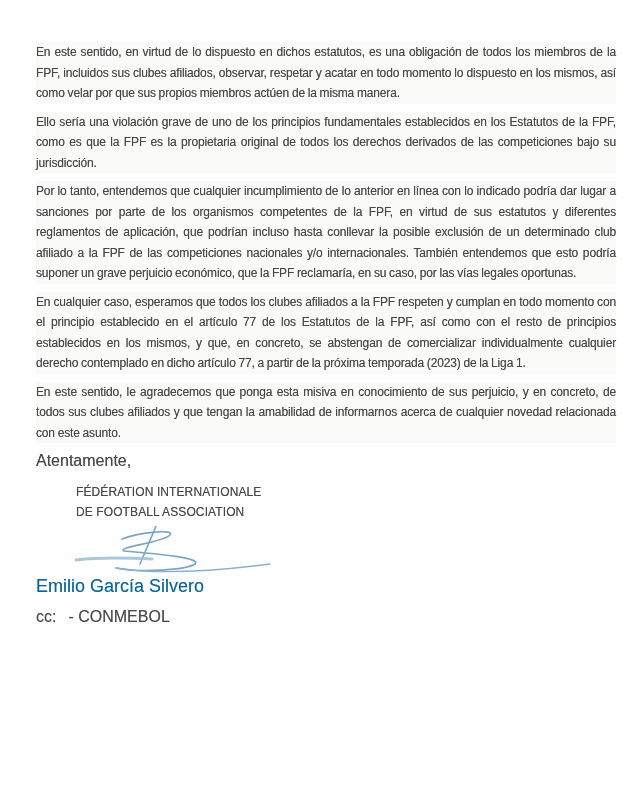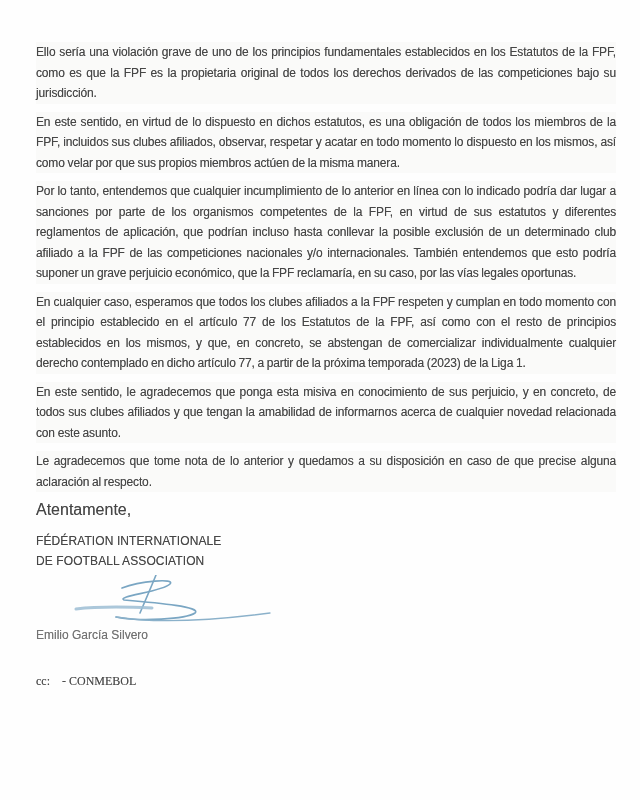--- a/index.html
+++ b/index.html
@@ -36,54 +36,53 @@
     margin-bottom: 10px;
     color: #464646;
     text-shadow: 0 0 0.45px rgba(70,70,70,0.55);
   }
   .org-block {
     font-size: 12px;
     line-height: 20px;
     color: #474747;
     letter-spacing: 0.1px;
     text-shadow: 0 0 0.5px rgba(70,70,70,0.6);
+    margin-left: 40px;
   }
   .signature-wrap {
     margin-left: 38px;
     margin-top: 4px;
     margin-bottom: 0px;
     height: 52px;
   }
   .signer-block {
-    font-size: 12px;
+    font-size: 18px;
     line-height: 16.5px;
-    color: #737373;
+    color: #0369a1;
     text-shadow: 0 0 0.45px rgba(70,70,70,0.5);
   }
   .cc-line {
-    margin-top: 31px;
-    font-size: 12px;
+    margin-top: 14px;
+    font-size: 16px;
     color: #4a4a4a;
     text-shadow: 0 0 0.45px rgba(70,70,70,0.5);
-    font-family: Liberation Serif, serif;
   }
   .cc-line .cc-value { margin-left: 12px; }
 </style>
 </head>
 <body>
 
 <div class="scan-page">
 
   <div class="letter-body">
+    <p>En este sentido, en virtud de lo dispuesto en dichos estatutos, es una obligación de todos los miembros de la FPF, incluidos sus clubes afiliados, observar, respetar y acatar en todo momento lo dispuesto en los mismos, así como velar por que sus propios miembros actúen de la misma manera.</p>
     <p>Ello sería una violación grave de uno de los principios fundamentales establecidos en los Estatutos de la FPF, como es que la FPF es la propietaria original de todos los derechos derivados de las competiciones bajo su jurisdicción.</p>
-    <p>En este sentido, en virtud de lo dispuesto en dichos estatutos, es una obligación de todos los miembros de la FPF, incluidos sus clubes afiliados, observar, respetar y acatar en todo momento lo dispuesto en los mismos, así como velar por que sus propios miembros actúen de la misma manera.</p>
     <p>Por lo tanto, entendemos que cualquier incumplimiento de lo anterior en línea con lo indicado podría dar lugar a sanciones por parte de los organismos competentes de la FPF, en virtud de sus estatutos y diferentes reglamentos de aplicación, que podrían incluso hasta conllevar la posible exclusión de un determinado club afiliado a la FPF de las competiciones nacionales y/o internacionales. También entendemos que esto podría suponer un grave perjuicio económico, que la FPF reclamaría, en su caso, por las vías legales oportunas.</p>
     <p>En cualquier caso, esperamos que todos los clubes afiliados a la FPF respeten y cumplan en todo momento con el principio establecido en el artículo 77 de los Estatutos de la FPF, así como con el resto de principios establecidos en los mismos, y que, en concreto, se abstengan de comercializar individualmente cualquier derecho contemplado en dicho artículo 77, a partir de la próxima temporada (2023) de la Liga 1.</p>
     <p>En este sentido, le agradecemos que ponga esta misiva en conocimiento de sus perjuicio, y en concreto, de todos sus clubes afiliados y que tengan la amabilidad de informarnos acerca de cualquier novedad relacionada con este asunto.</p>
-    <p>Le agradecemos que tome nota de lo anterior y quedamos a su disposición en caso de que precise alguna aclaración al respecto.</p>
   </div>
 
   <div class="closing-line">Atentamente,</div>
 
   <div class="org-block">
     <div>FÉDÉRATION INTERNATIONALE</div>
     <div>DE FOOTBALL ASSOCIATION</div>
   </div>
 
   <div class="signature-wrap">

